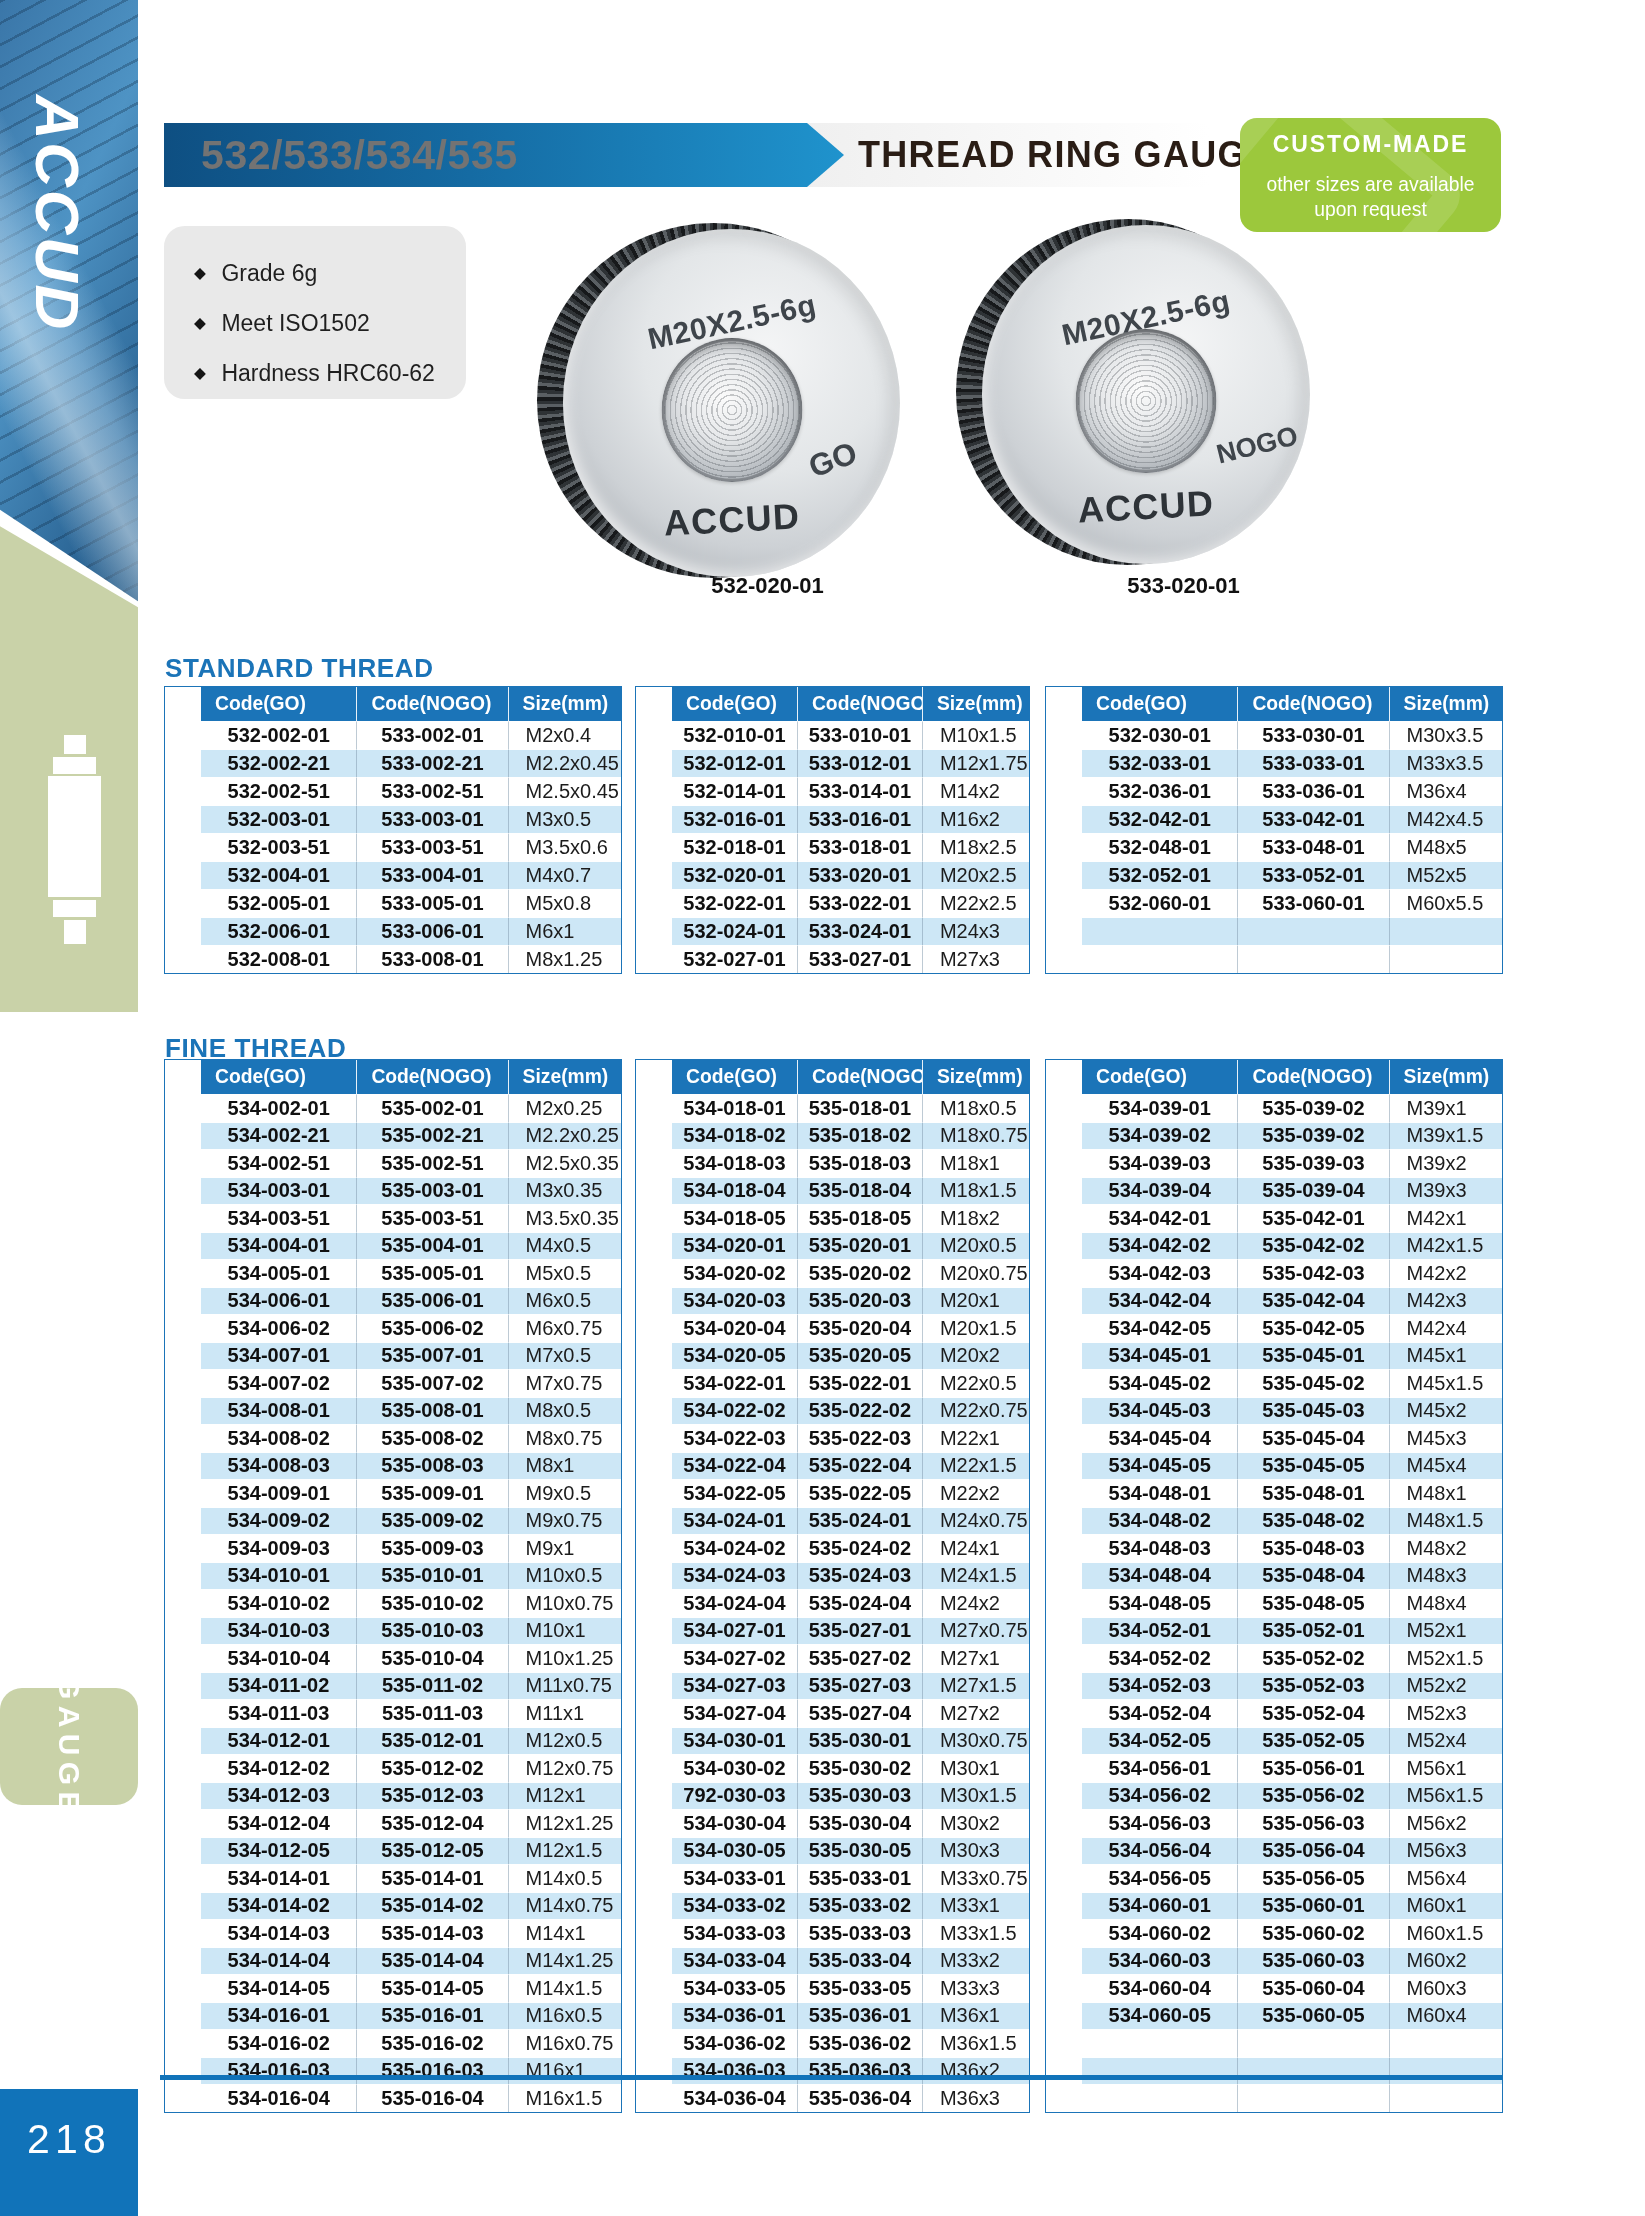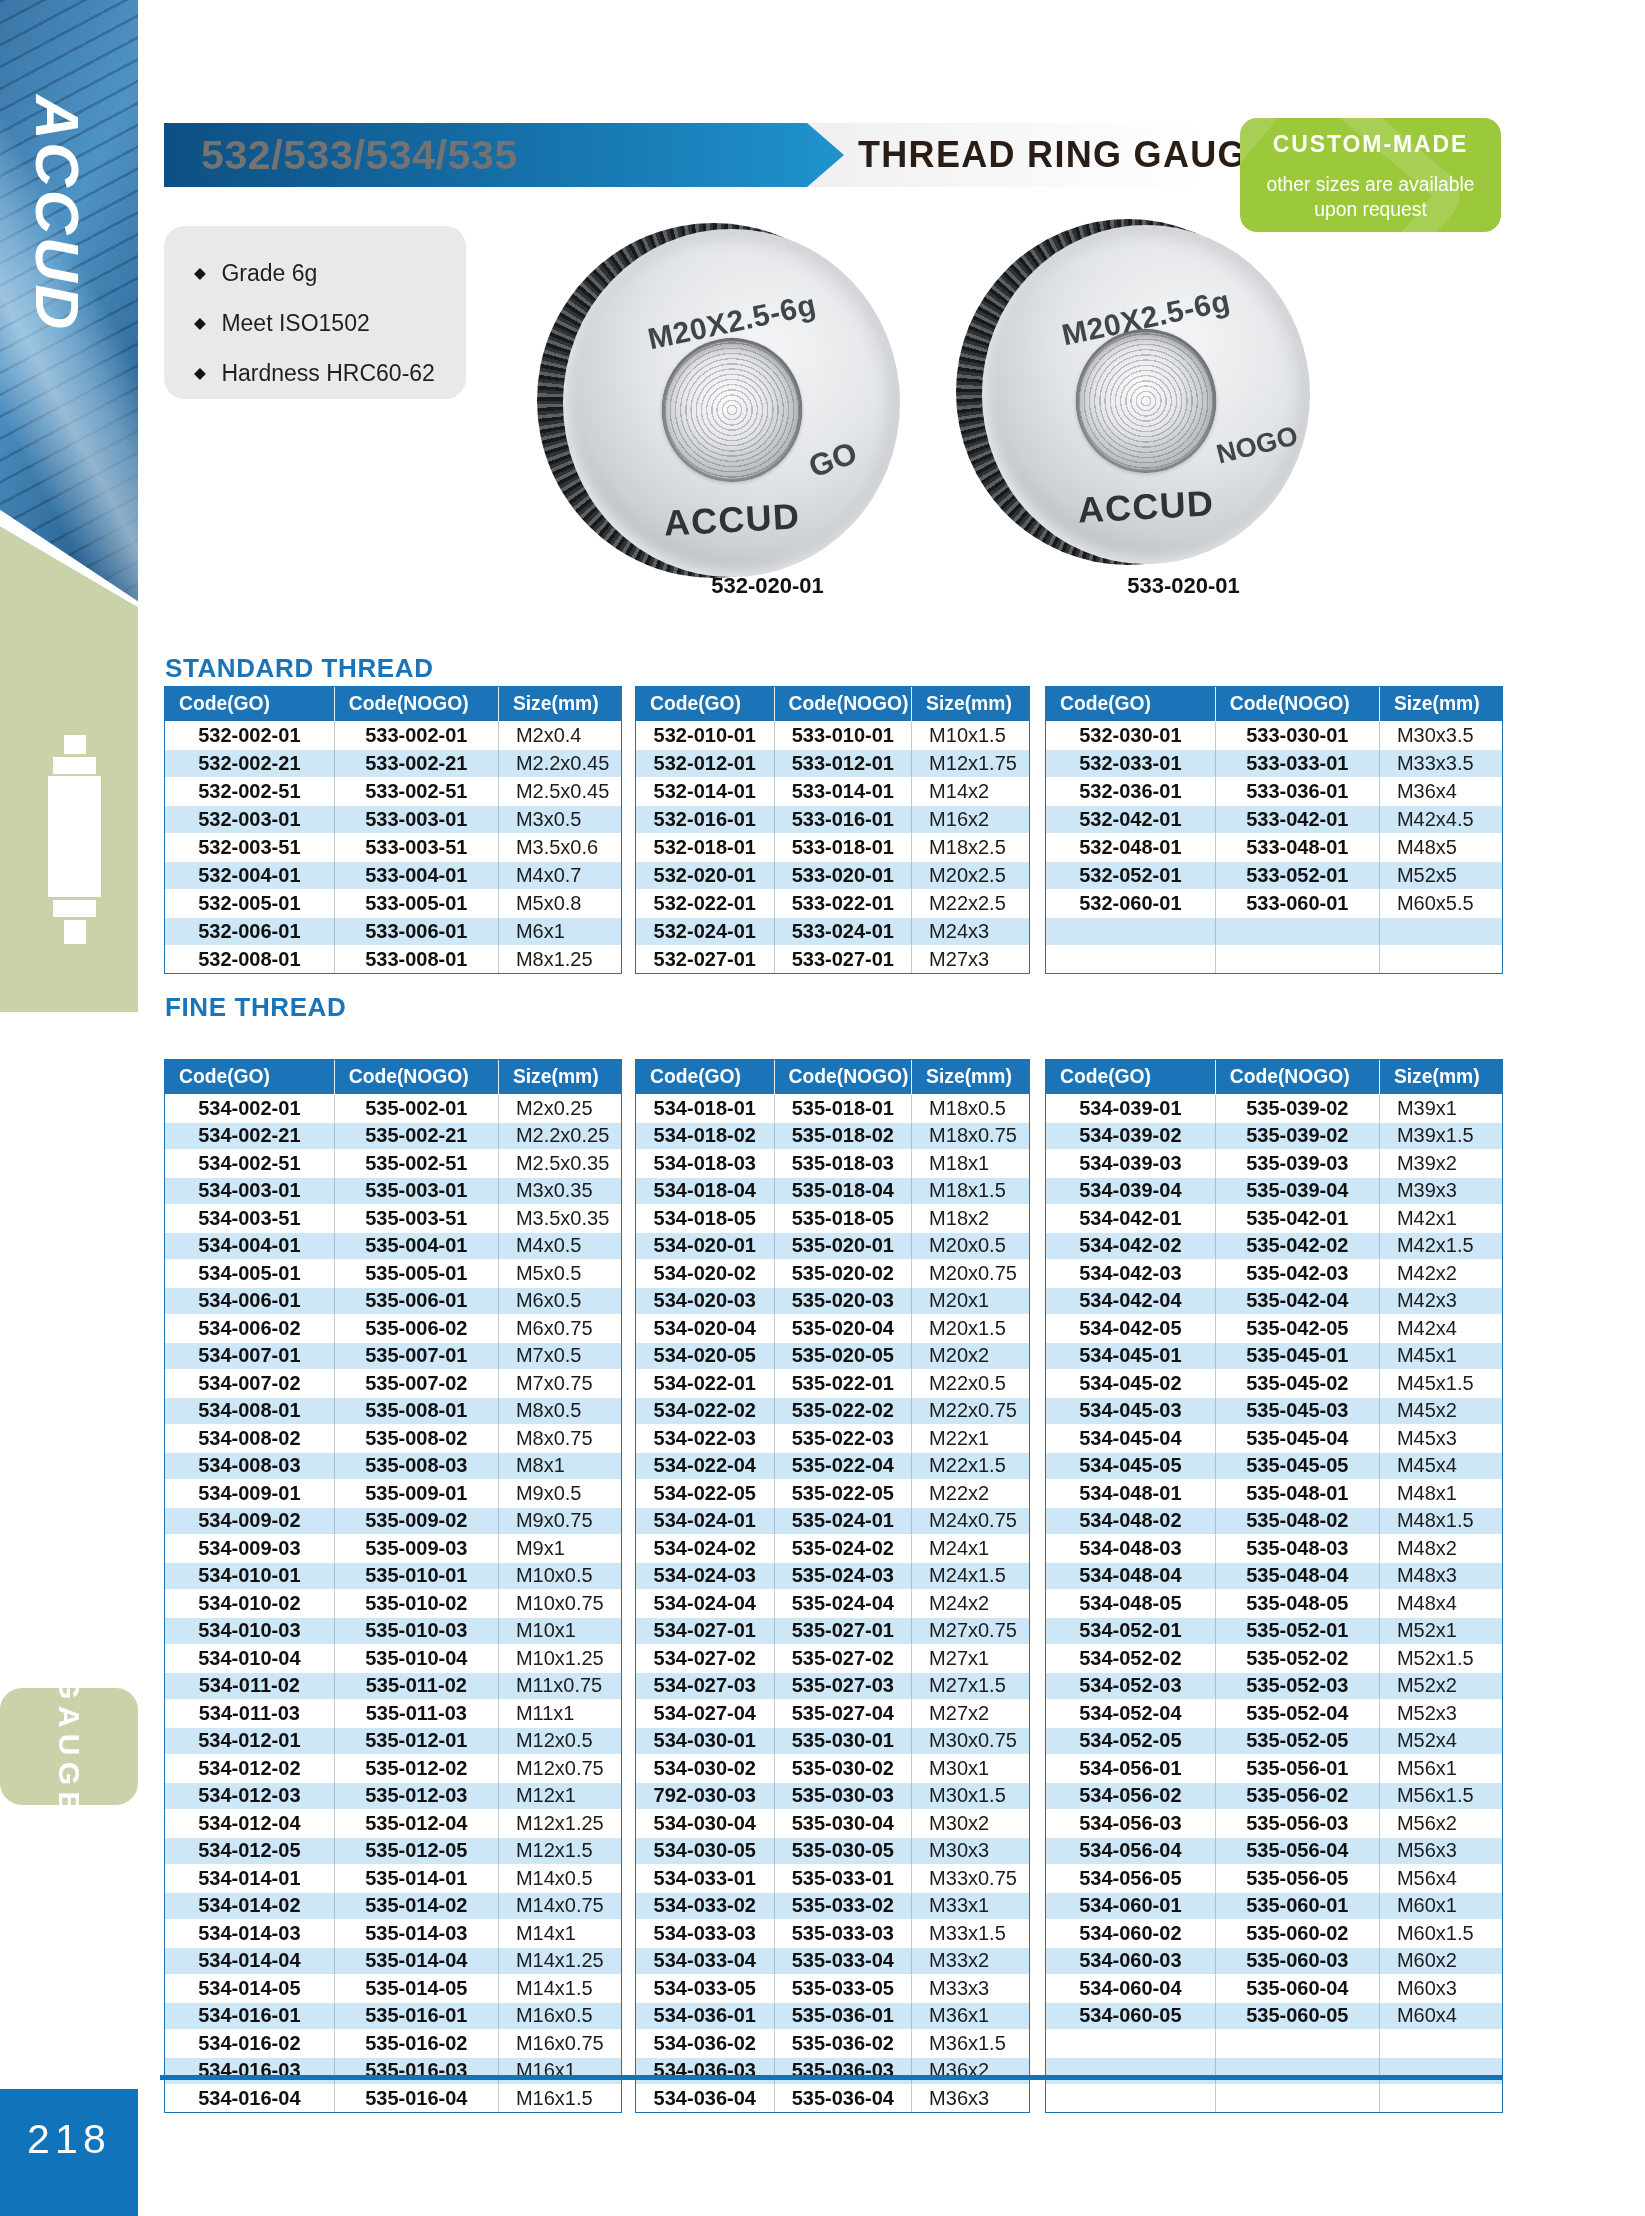--- a/index.html
+++ b/index.html
@@ -121,24 +121,24 @@
   .ring-caption{
     position:absolute;top:573px;width:193px;text-align:center;
     font-size:22px;font-weight:bold;color:#111111;
   }
   
   .section-title{
     position:absolute;left:165px;color:var(--accent-blue,#1b74b8);
     font-size:26px;font-weight:bold;letter-spacing:0.6px;
   }
   .section-title.std{top:653px;}
-  .section-title.fine{top:992px;}
+  .section-title.fine{top:1033px;}
   table.data-table{
     position:absolute;border:1.9px solid var(--accent-blue,#1b74b8);
-    border-collapse:separate;border-spacing:0;table-layout:fixed;background:#ffffff;
+    border-collapse:separate;border-spacing:0;table-layout:fixed;background:#ffffff;padding-left:36px;
   }
   table.data-table col.c1{width:37%;}
   table.data-table col.c2{width:36%;}
   table.data-table col.c3{width:27%;}
   table.data-table.narrow col.c1{width:35%;}
   table.data-table.narrow col.c2{width:35%;}
   table.data-table.narrow col.c3{width:30%;}
   .data-table th{
     background:var(--accent-blue,#1b74b8);color:#ffffff;font-weight:bold;font-size:19.3px;
     text-align:left;padding-left:14px;height:32px;border-left:1.3px solid rgba(255,255,255,.9);

